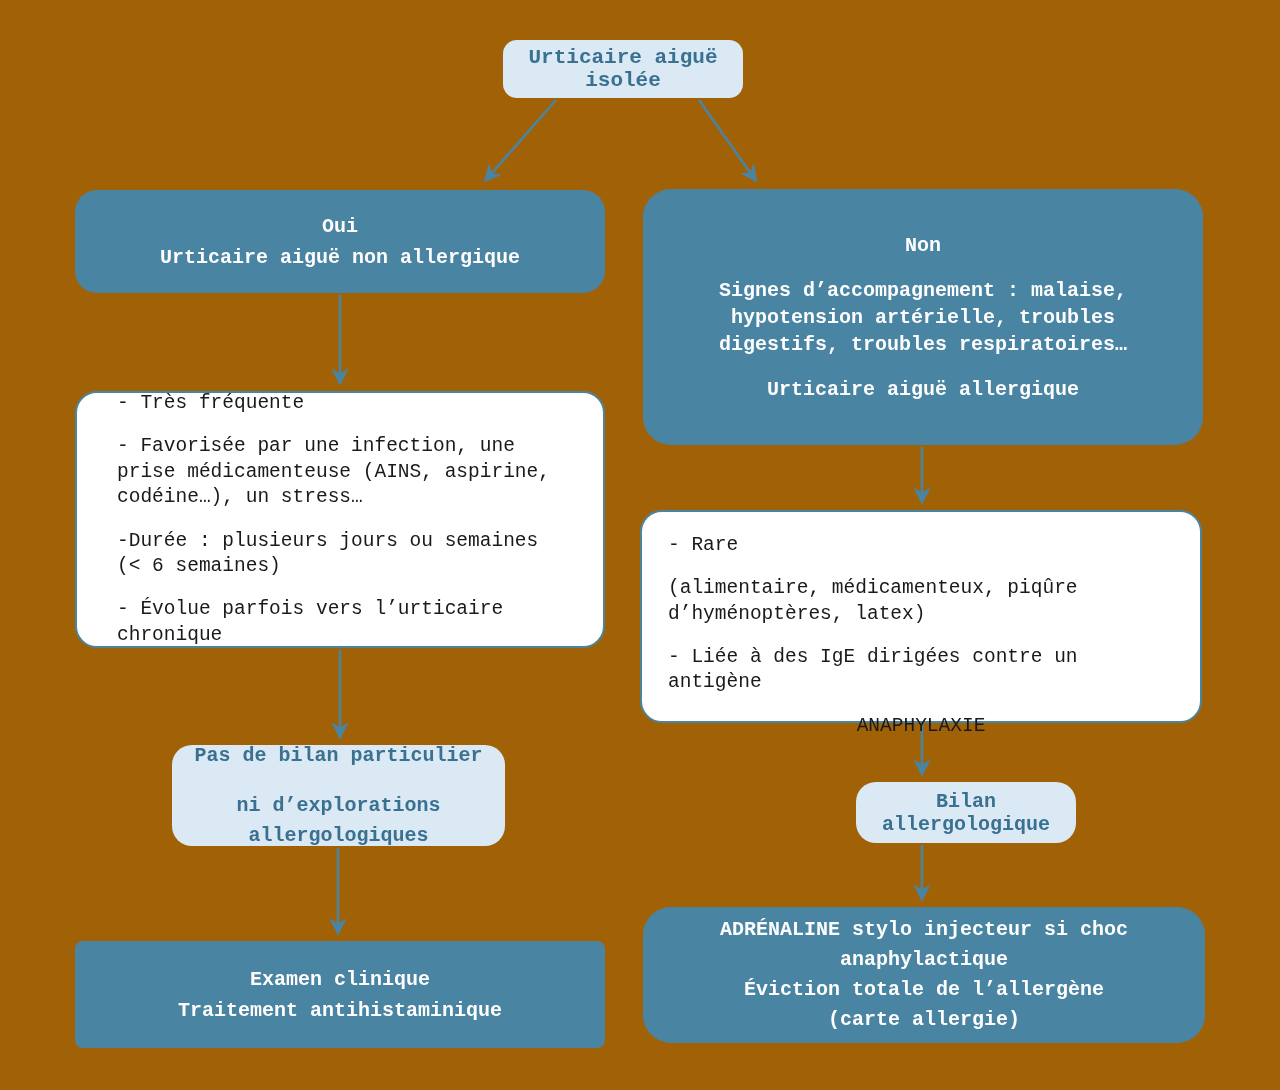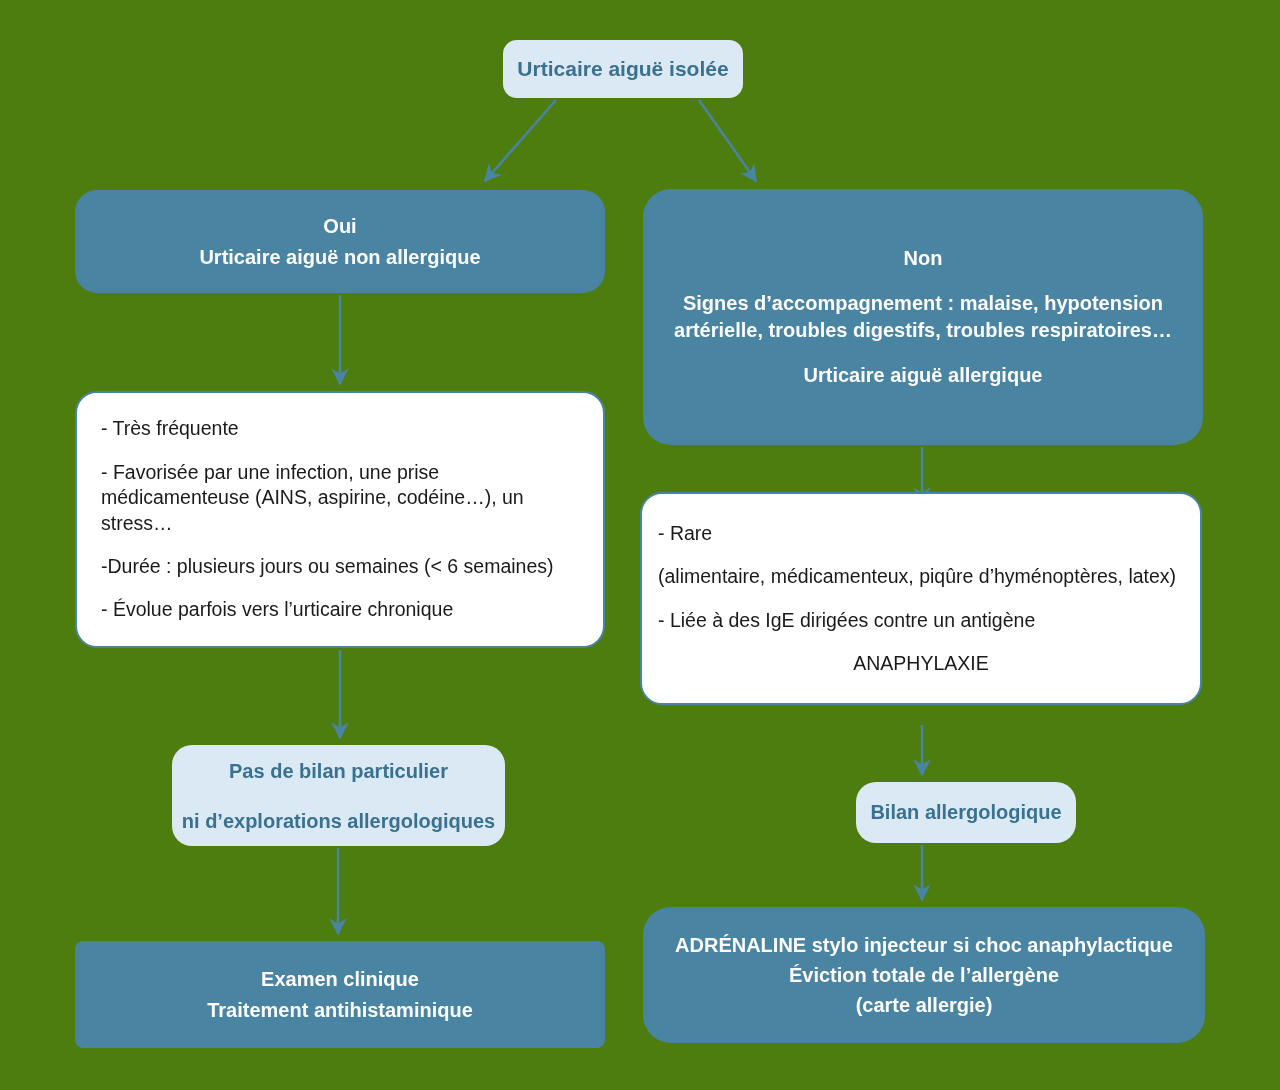--- a/index.html
+++ b/index.html
@@ -1,21 +1,21 @@
 <!DOCTYPE html>
 <html><head>
 <meta charset="utf-8">
 <style>
   html, body { margin: 0; padding: 0; background: #ffffff; }
   .canvas {
     position: relative;
     width: 1280px;
     height: 1090px;
-    background: #4d7c0f;
-    font-family: Liberation Sans, sans-serif;
+    background: #a16207;
+    font-family: Liberation Mono, monospace;
     overflow: hidden;
   }
   svg.arrows {
     position: absolute;
     left: 0; top: 0;
     width: 1280px; height: 1090px;
     z-index: 1;
   }
   .node {
     position: absolute;
@@ -44,22 +44,22 @@
     border: 2px solid #4A84A3;
     border-radius: 22px;
     color: #1A1A1A;
     text-align: left;
   }
   .root-node      { left: 503px; top: 40px;  width: 240px; height: 58px;  font-size: 21px; border-radius: 14px; }
   .left-decision  { left: 75px;  top: 190px; width: 530px; height: 103px; font-size: 20px; line-height: 1.55; border-radius: 22px; }
   .right-decision { left: 643px; top: 189px; width: 560px; height: 256px; font-size: 20px; line-height: 1.35; padding: 0 30px; }
   .right-decision .rd-title { margin-bottom: 18px; }
   .right-decision .rd-sub   { margin-top: 18px; }
-  .left-details   { left: 75px;  top: 391px; width: 530px; height: 257px; font-size: 19.5px; line-height: 1.3; padding: 16px 24px; }
-  .right-details  { left: 640px; top: 492px; width: 562px; height: 213px; font-size: 19.5px; line-height: 1.3; padding: 12px 16px; }
+  .left-details   { left: 75px;  top: 391px; width: 530px; height: 257px; font-size: 19.5px; line-height: 1.3; padding: 16px 40px; }
+  .right-details  { left: 640px; top: 510px; width: 562px; height: 213px; font-size: 19.5px; line-height: 1.3; padding: 12px 26px; justify-content: space-between; }
   .detail-item { margin: 9px 0; }
   .emphasis-line { margin: 9px 0; text-align: center; }
   .left-action    { left: 172px; top: 745px; width: 333px; height: 101px; font-size: 20px; line-height: 1.5; border-radius: 20px; gap: 20px; }
   .right-action   { left: 812px; top: 782px; width: 220px; height: 61px;  font-size: 20px; border-radius: 20px; margin-left: 44px; }
   .left-outcome   { left: 75px;  top: 941px; width: 530px; height: 107px; font-size: 20px; line-height: 1.55; border-radius: 8px; }
   .right-outcome  { left: 643px; top: 907px; width: 562px; height: 136px; font-size: 20px; line-height: 1.5; }
 </style>
 </head>
 <body>
 

